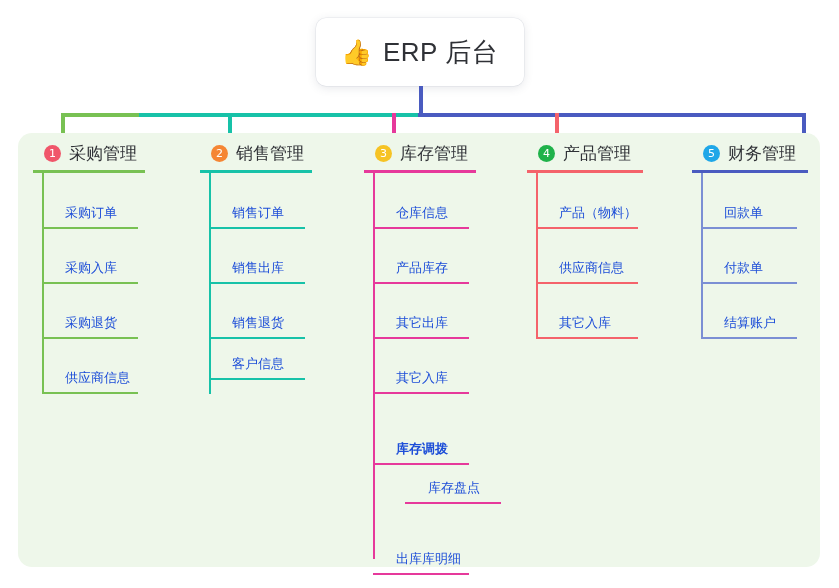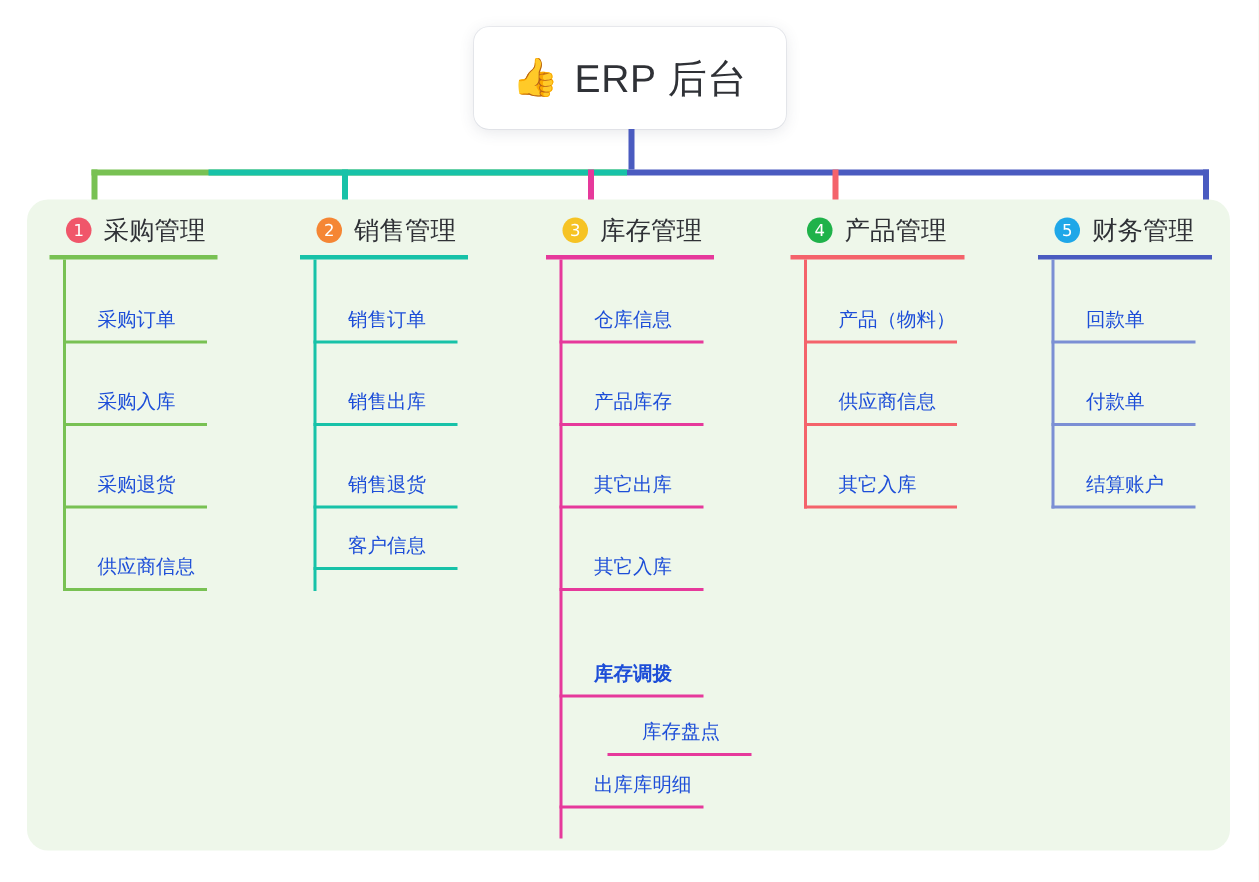--- a/index.html
+++ b/index.html
@@ -171,21 +171,21 @@
             <div class="item-rule" style="background: rgb(230, 57, 155); width: 96px;"></div>
           </div>
           <div class="item" style="top: 302px; height: 30px; width: 96px; font-weight: bold;">
             <div class="item-label">库存调拨</div>
             <div class="item-rule" style="background: rgb(230, 57, 155); width: 96px;"></div>
           </div>
           <div class="item" style="top: 341px; height: 30px; width: 96px; margin-left: 32px;">
             <div class="item-label">库存盘点</div>
             <div class="item-rule" style="background: rgb(230, 57, 155); width: 96px;"></div>
           </div>
-          <div class="item" style="top: 376px; height: 30px; width: 96px;">
+          <div class="item" style="top: 412px; height: 30px; width: 96px;">
             <div class="item-label">出库库明细</div>
             <div class="item-rule" style="background: rgb(230, 57, 155); width: 96px;"></div>
           </div>
         </div>
         <div class="col" style="left: 509px; width: 116px;">
           <div class="col-head">
             <span class="badge" style="background: rgb(31, 178, 74);">4</span>
             <span class="head-text">产品管理</span>
           </div>
           <div class="head-rule" style="background: rgb(244, 99, 107); width: 116px;"></div>

